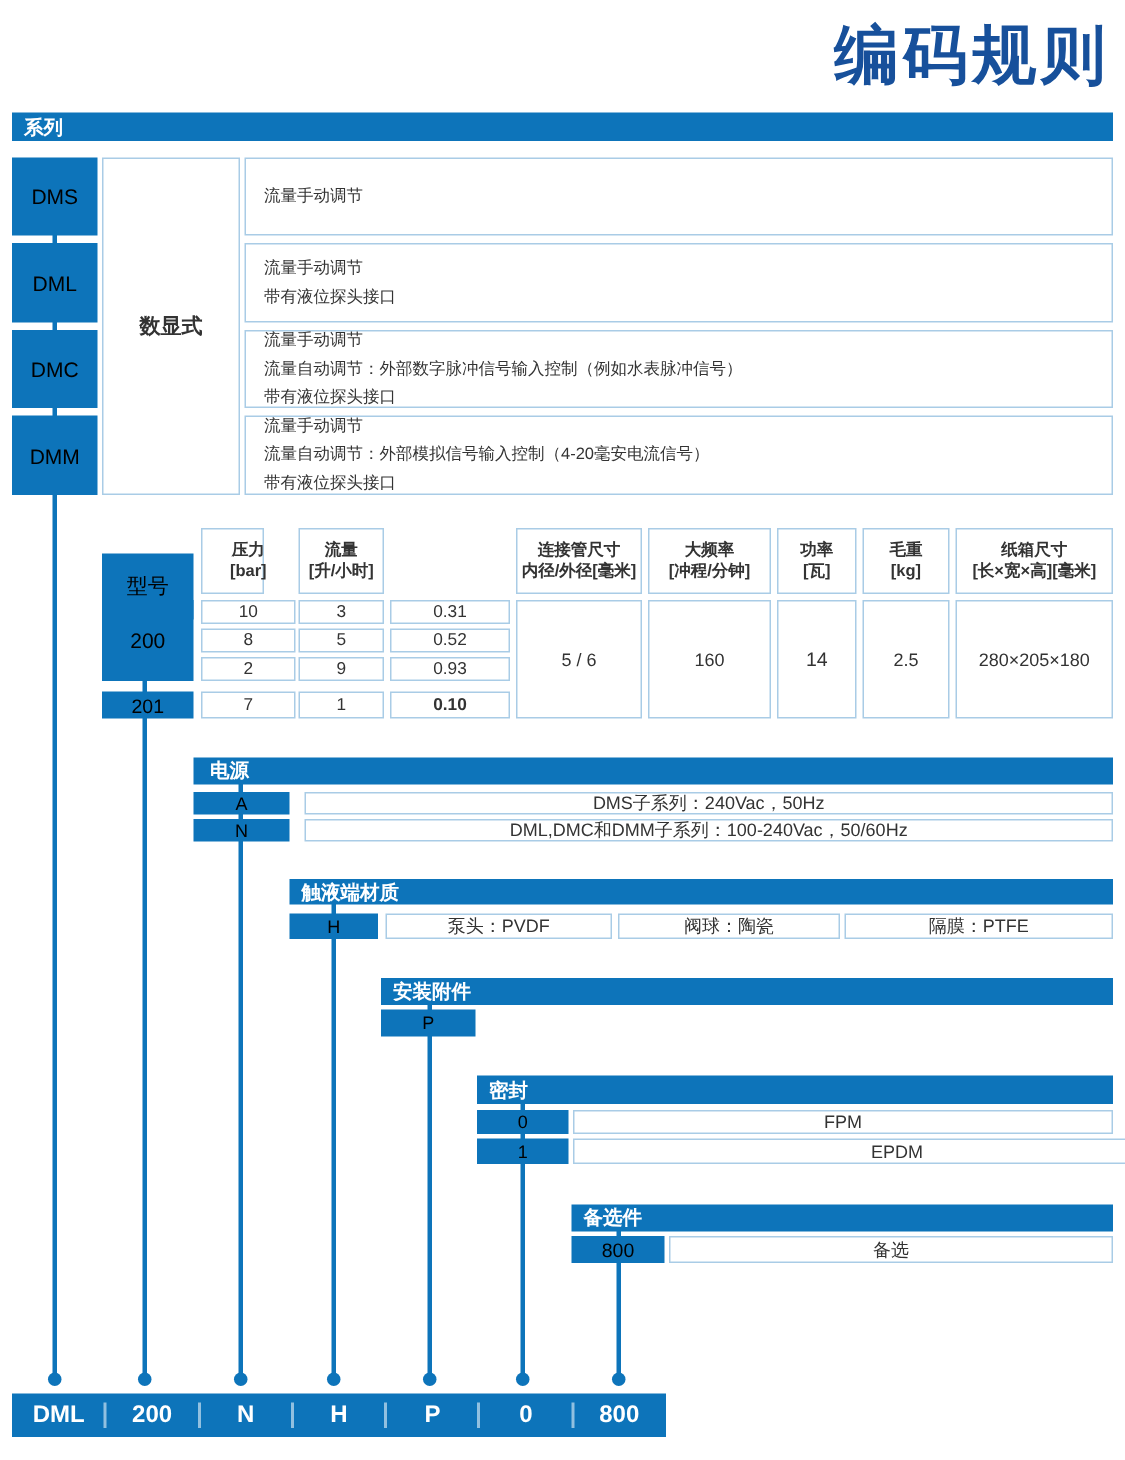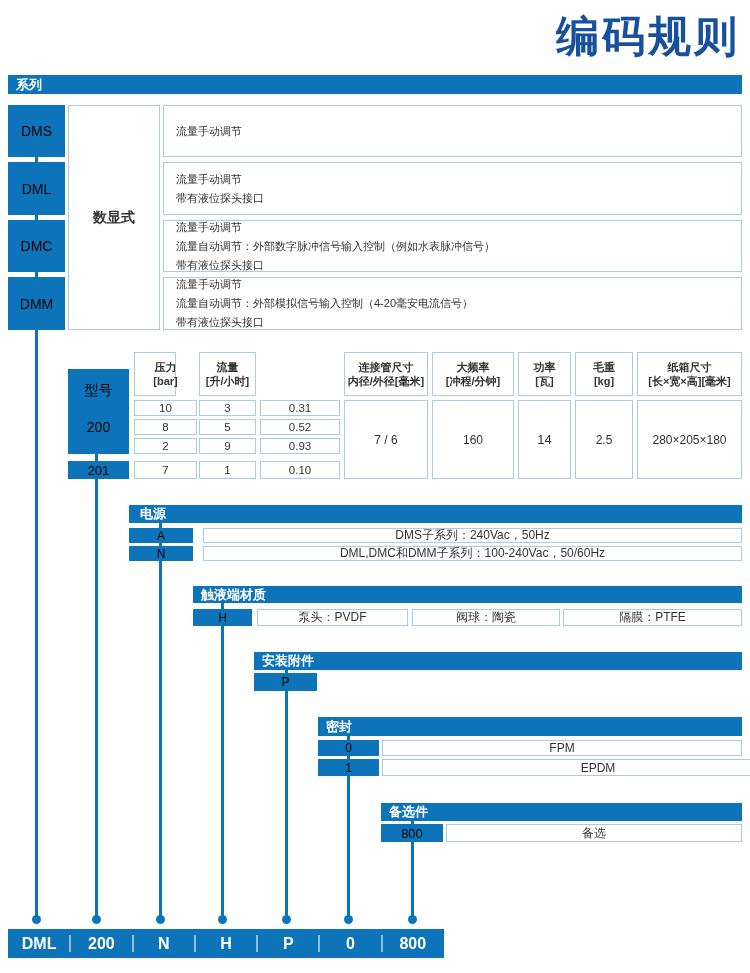--- a/index.html
+++ b/index.html
@@ -135,23 +135,23 @@
   <div class="abs wbox center td" style="left:260px;top:400px;width:80px;height:16px;">0.31</div>
   <div class="abs wbox center td" style="left:134px;top:419px;width:63px;height:16px;">8</div>
   <div class="abs wbox center td" style="left:199px;top:419px;width:57px;height:16px;">5</div>
   <div class="abs wbox center td" style="left:260px;top:419px;width:80px;height:16px;">0.52</div>
   <div class="abs wbox center td" style="left:134px;top:438px;width:63px;height:16px;">2</div>
   <div class="abs wbox center td" style="left:199px;top:438px;width:57px;height:16px;">9</div>
   <div class="abs wbox center td" style="left:260px;top:438px;width:80px;height:16px;">0.93</div>
 
   <div class="abs wbox center td" style="left:134px;top:461px;width:63px;height:18px;">7</div>
   <div class="abs wbox center td" style="left:199px;top:461px;width:57px;height:18px;">1</div>
-  <div class="abs wbox center td" style="left:260px;top:461px;width:80px;height:18px;">0.10</div>
+  <div class="abs wbox center td" style="left:260px;top:461px;width:80px;height:18px;font-weight:bold;">0.10</div>
 
-  <div class="abs wbox center" style="left:344px;top:400px;width:84px;height:79px;font-size:12px;">7 / 6</div>
+  <div class="abs wbox center" style="left:344px;top:400px;width:84px;height:79px;font-size:12px;">5 / 6</div>
   <div class="abs wbox center" style="left:432px;top:400px;width:82px;height:79px;font-size:12px;">160</div>
   <div class="abs wbox center" style="left:518px;top:400px;width:53px;height:79px;font-size:13px;">14</div>
   <div class="abs wbox center" style="left:575px;top:400px;width:58px;height:79px;font-size:12px;">2.5</div>
   <div class="abs wbox center" style="left:637px;top:400px;width:105px;height:79px;font-size:12px;">280×205×180</div>
 
   <div class="abs sec-header" style="left:129px;top:505px;width:613px;height:18px;padding-left:11px;">电源</div>
   <div class="abs bluebox" style="left:129px;top:528px;width:64px;height:15px;font-size:12px;">A</div>
   <div class="abs wbox center" style="left:203px;top:528px;width:539px;height:15px;font-size:12px;">DMS子系列：240Vac，50Hz</div>
   <div class="abs bluebox" style="left:129px;top:546px;width:64px;height:15px;font-size:12px;">N</div>
   <div class="abs wbox center" style="left:203px;top:546px;width:539px;height:15px;font-size:12px;">DML,DMC和DMM子系列：100-240Vac，50/60Hz</div>

